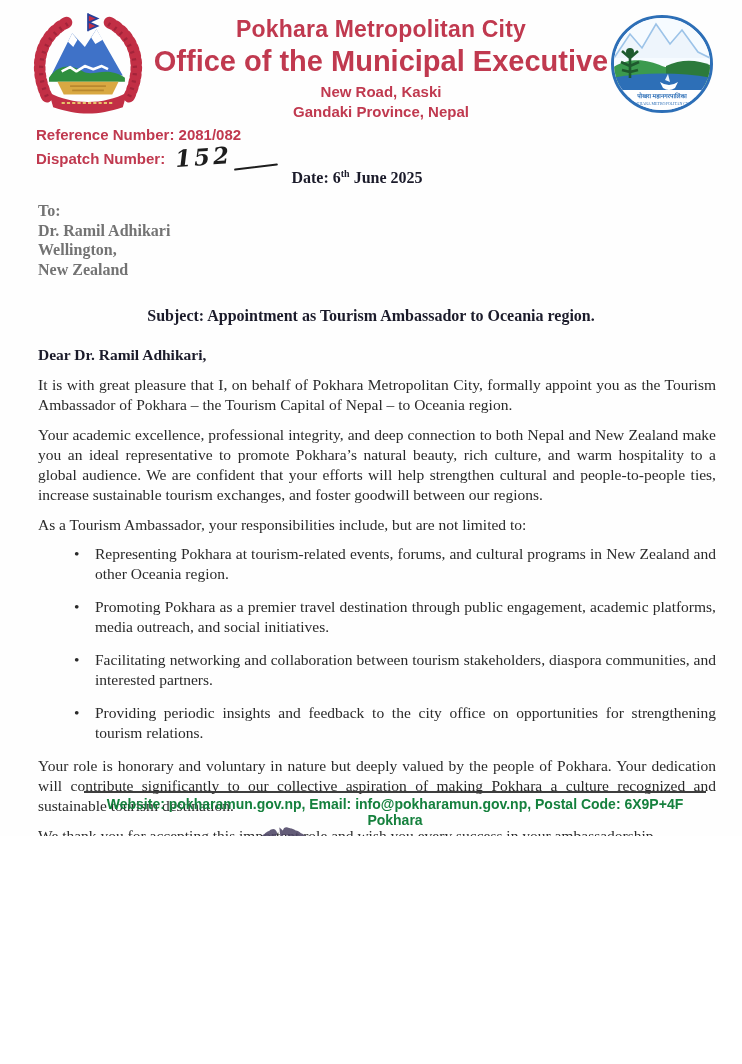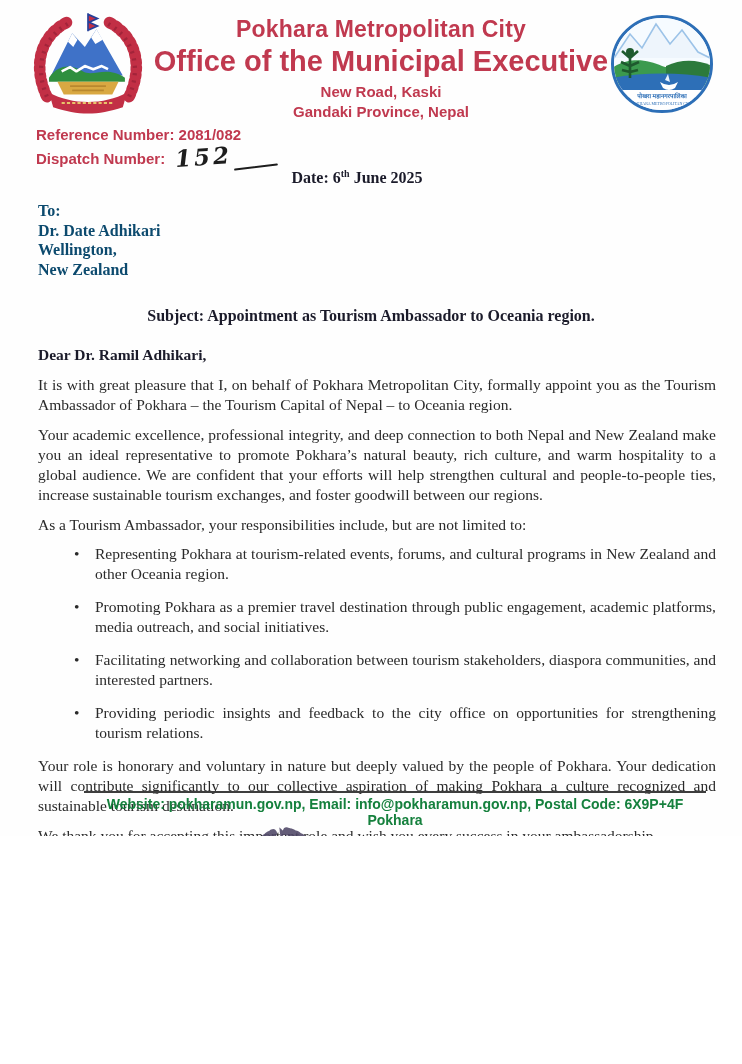--- a/index.html
+++ b/index.html
@@ -29,21 +29,21 @@
                 display:inline-block; transform:rotate(-4deg);
                 margin-left:10px; line-height:22px; }
   .hand-dash { display:inline-block; width:44px; height:2.4px; background:#1d1d1d;
                transform:rotate(-7deg); margin:14px 0 0 2px; border-radius:2px; }
 
   
   .date-line { text-align:center; margin:0 28px 0 0; font-weight:bold;
                font-size:16px; color:#1b1b2a; }
   .date-line sup { font-size:10px; }
   .to-block { margin:14px 0 0 38px; font-weight:bold; font-size:16px;
-              line-height:19.5px; color:#0c4a6e; }
+              line-height:19.5px; color:#737373; }
   .subject-line { text-align:center; margin-top:28px; font-weight:bold;
                   font-size:16px; color:#1b1b2a; }
 
   
   .body { margin:0 26px 0 38px; font-size:15.5px; line-height:20px;
           text-align:justify; color:#2a2a2a; }
   .body p { margin-top:10px; }
   .salutation { font-weight:bold; margin-top:20px !important; color:#1b1b2a; text-align:left; }
   .resp-list { list-style:none; margin-top:9px; }
   .resp-list li { position:relative; padding-left:57px; margin-bottom:13px;
@@ -161,21 +161,21 @@
   </div>
 
   <div class="date-line">
     <span>Date:</span>
     <span>6</span><sup>th</sup>
     <span>June 2025</span>
   </div>
 
   <div class="to-block">
     <div>To:</div>
-    <div>Dr. Date Adhikari</div>
+    <div>Dr. Ramil Adhikari</div>
     <div>Wellington,</div>
     <div>New Zealand</div>
   </div>
 
   <div class="subject-line">Subject: Appointment as Tourism Ambassador to Oceania region.</div>
 
   <div class="body">
     <p class="salutation">Dear Dr. Ramil Adhikari,</p>
     <p>It is with great pleasure that I, on behalf of Pokhara Metropolitan City, formally appoint you as the Tourism Ambassador of Pokhara – the Tourism Capital of Nepal – to Oceania region.</p>
     <p>Your academic excellence, professional integrity, and deep connection to both Nepal and New Zealand make you an ideal representative to promote Pokhara’s natural beauty, rich culture, and warm hospitality to a global audience. We are confident that your efforts will help strengthen cultural and people-to-people ties, increase sustainable tourism exchanges, and foster goodwill between our regions.</p>

